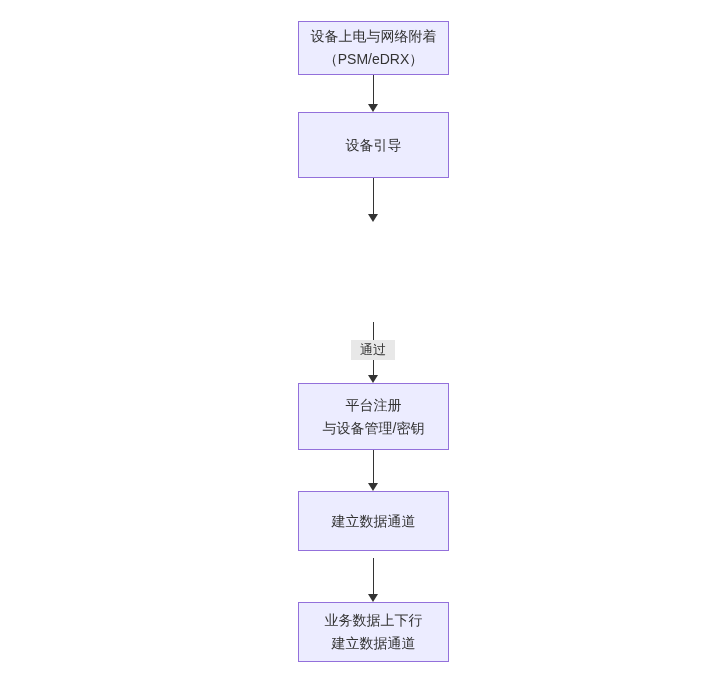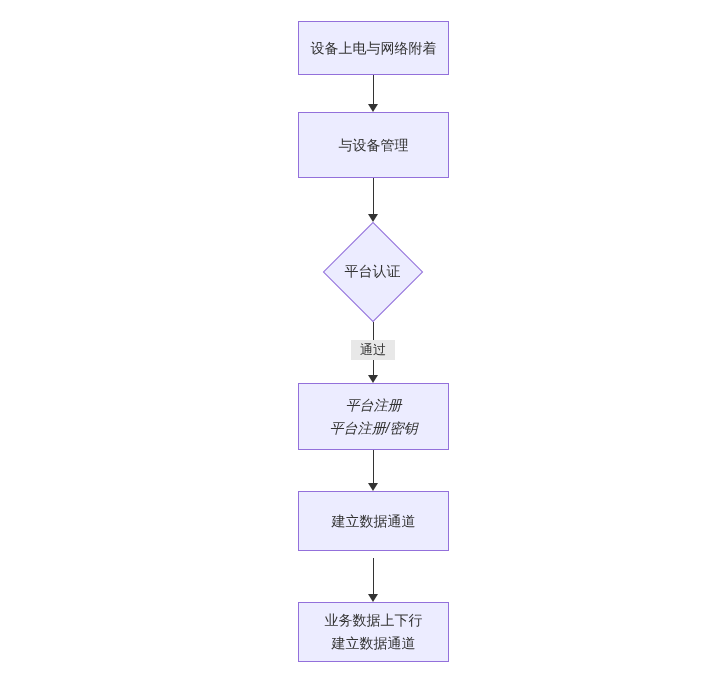--- a/index.html
+++ b/index.html
@@ -33,21 +33,21 @@
     flex-direction: column;
     align-items: center;
     justify-content: center;
     text-align: center;
     font-size: 14px;
     line-height: 23px;
   }
   .node.rect .nline { display: block; white-space: nowrap; }
   .node-a { top: 21px;  height: 54px; font-size: 11px; }
   .node-b { top: 112px; height: 66px; }
-  .node-d { top: 383px; height: 67px; font-style: italic; }
+  .node-d { top: 383px; height: 67px; }
   .node-e { top: 491px; height: 60px; }
   .node-f { top: 602px; height: 60px; }
 
   .diamond-wrap {
     position: absolute;
     left: 322px;
     top: 222px;
     width: 101px;
     height: 100px;
   }
@@ -113,51 +113,48 @@
     white-space: nowrap;
   }
 </style>
 </head>
 <body>
 
 <div class="canvas">
 
   <div class="node rect node-a">
     <span class="nline">设备上电与网络附着</span>
+    <span class="nline">（PSM/eDRX）</span>
   </div>
 
   <div class="edge edge-a-b">
     <div class="edge-line"></div>
     <div class="edge-head"></div>
   </div>
 
   <div class="node rect node-b">
-    <span class="nline">与设备管理</span>
+    <span class="nline">设备引导</span>
   </div>
 
   <div class="edge edge-b-c">
     <div class="edge-line"></div>
     <div class="edge-head"></div>
   </div>
 
-  <div class="diamond-wrap">
-    <div class="diamond-shape"></div>
-    <span class="diamond-label">平台认证</span>
-  </div>
 
   <div class="edge edge-c-d">
     <div class="edge-line"></div>
     <div class="edge-head"></div>
   </div>
 
   <span class="edge-label">通过</span>
 
   <div class="node rect node-d">
     <span class="nline">平台注册</span>
-    <span class="nline">平台注册/密钥</span>
+    <span class="nline">与设备管理/密钥</span>
   </div>
 
   <div class="edge edge-d-e">
     <div class="edge-line"></div>
     <div class="edge-head"></div>
   </div>
 
   <div class="node rect node-e">
     <span class="nline">建立数据通道</span>
   </div>

